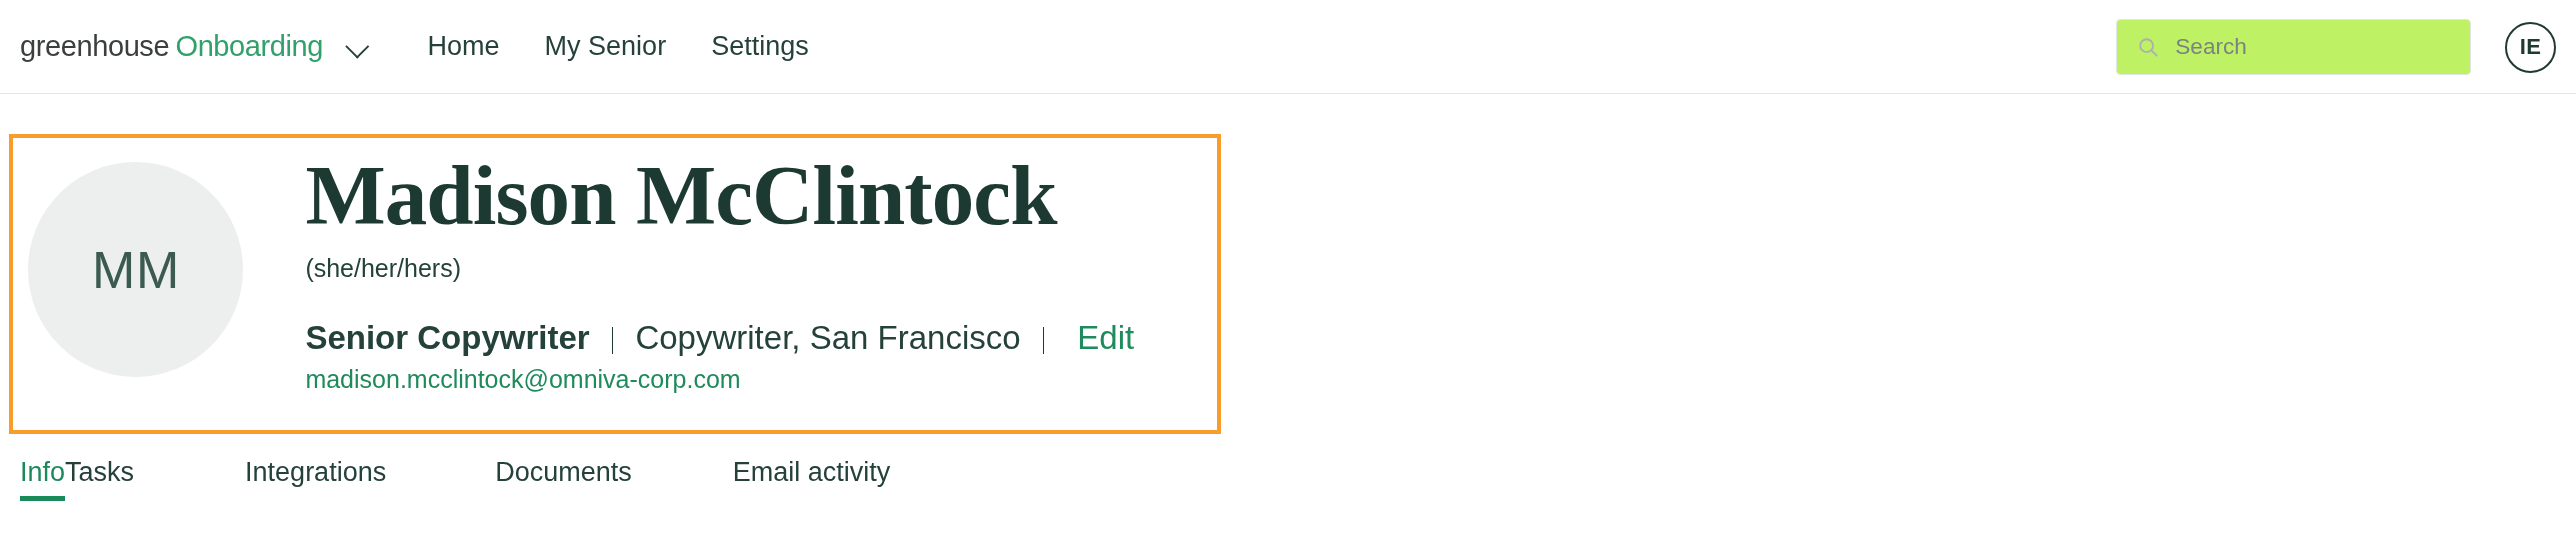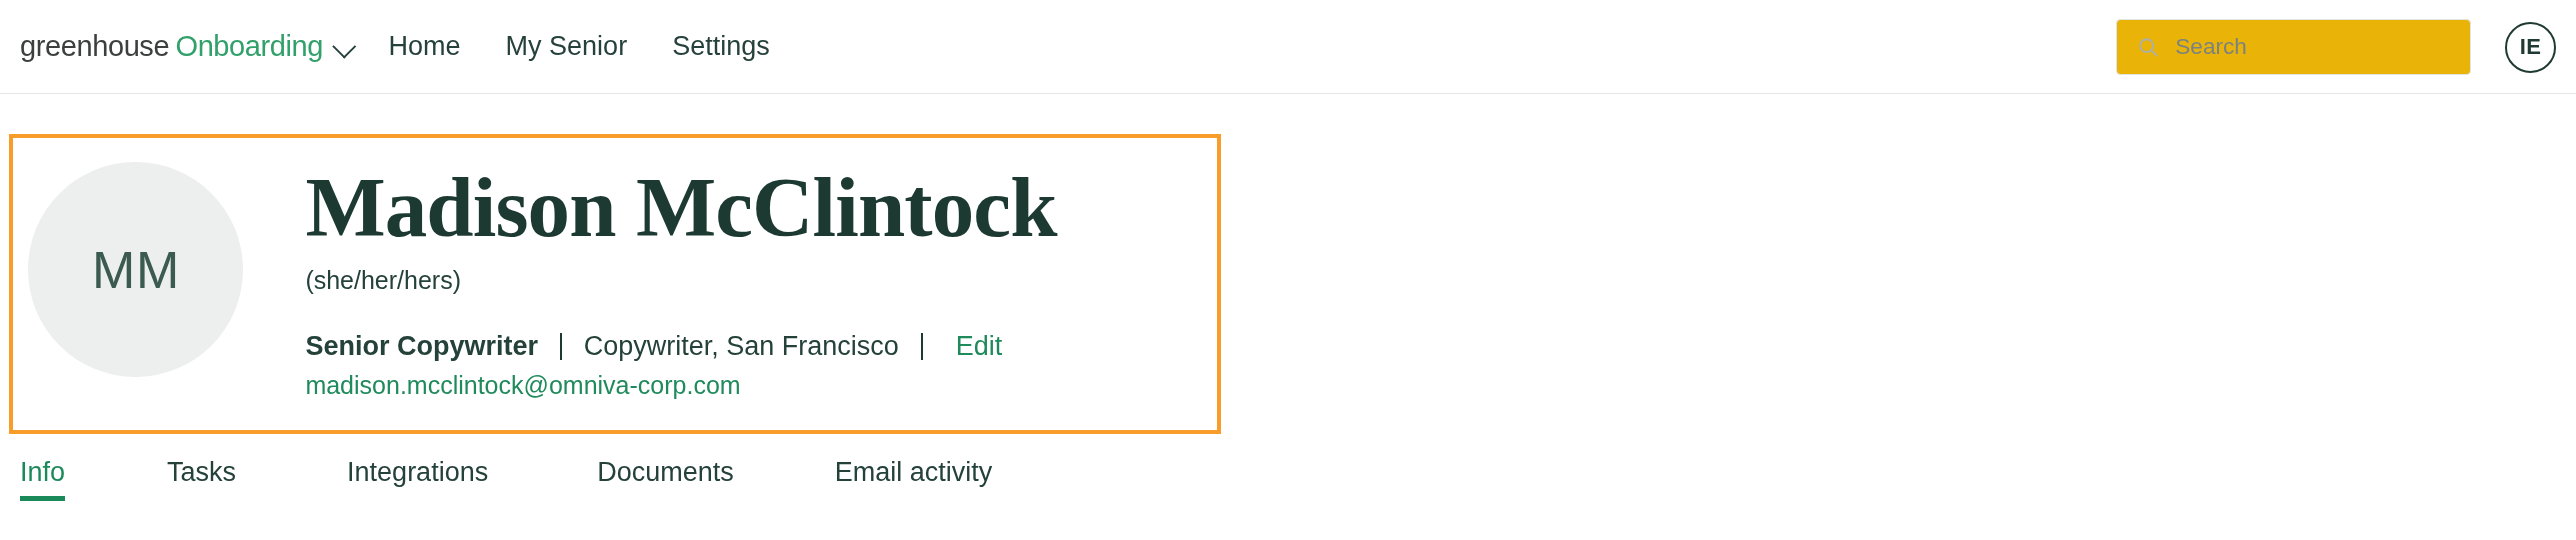--- a/index.html
+++ b/index.html
@@ -21,21 +21,21 @@
     border-bottom: 1.8px solid #e3e8e7;
     display: flex;
     align-items: center;
     background: #ffffff;
   }
 
   .brand {
     display: flex;
     align-items: center;
     margin-left: 20px;
-    gap: 10px;
+    gap: 23px;
     cursor: pointer;
   }
   .brand-wordmark {
     font-size: 29px;
     letter-spacing: -0.4px;
     white-space: nowrap;
     line-height: 1;
   }
   .brand-greenhouse { color: #3b3f3d; }
   .brand-product { color: #31a06a; margin-left: 6.3px; }
@@ -55,21 +55,21 @@
     width: 14.5px;
     height: 14.5px;
     border-right: 2.4px solid #25403a;
     border-bottom: 2.4px solid #25403a;
     transform: rotate(45deg);
   }
 
   .nav-links {
     display: flex;
     align-items: flex-end;
-    margin-left: 32px;
+    margin-left: 58px;
     gap: 45px;
   }
   .nav-link {
     font-size: 27px;
     color: #26413b;
     white-space: nowrap;
     cursor: pointer;
     line-height: 1;
   }
 
@@ -85,21 +85,21 @@
 
   .search-box {
     width: 355px;
     height: 56px;
     border: 1.8px solid #e0e5e4;
     border-radius: 4.5px;
     display: flex;
     align-items: center;
     padding-left: 20px;
     gap: 16.3px;
-    background: #eab308;
+    background: #bef264;
     cursor: text;
   }
   .search-icon {
     width: 22px;
     height: 22px;
     flex: 0 0 auto;
     display: block;
   }
   .search-input {
     border: none;
@@ -151,21 +151,21 @@
     display: flex;
     align-items: center;
     justify-content: center;
     font-size: 52px;
     color: #3b5a50;
     letter-spacing: 0.5px;
   }
 
   .profile-info {
     margin-left: 62px;
-    margin-top: 22px;
+    margin-top: 10px;
     min-width: 0;
   }
 
   .profile-name {
     font-family: "Liberation Serif", serif;
     font-size: 85px;
     font-weight: 700;
     color: #1d3a32;
     line-height: 1.12;
     letter-spacing: -0.9px;
@@ -176,21 +176,21 @@
     margin-top: 12.7px;
     font-size: 25px;
     color: #24413a;
     line-height: 1;
   }
 
   .profile-meta {
     margin-top: 40px;
     display: flex;
     align-items: flex-end;
-    font-size: 27px;
+    font-size: 33px;
     color: #24413a;
     white-space: nowrap;
     line-height: 1;
   }
   .meta-title { font-weight: 700; }
   .meta-sep {
     display: inline-block;
     width: 1.8px;
     height: 27px;
     background: #1d3a32;
@@ -235,21 +235,21 @@
   .tab.active::after {
     content: "";
     position: absolute;
     left: 0;
     right: 0;
     bottom: 0;
     height: 4.5px;
     background: #1b8a5a;
   }
   .tab-0 { margin-left: 20px; }
-  .tab-1 { margin-left: 102px; }
+  .tab-1 { }
   .tab-2 { margin-left: 109px; }
   .tab-3 { margin-left: 111px; }
   .tab-4 { margin-left: 101px; }
 </style>
 </head>
 <body>
 
 <div class="topbar">
 
   <div class="brand">

